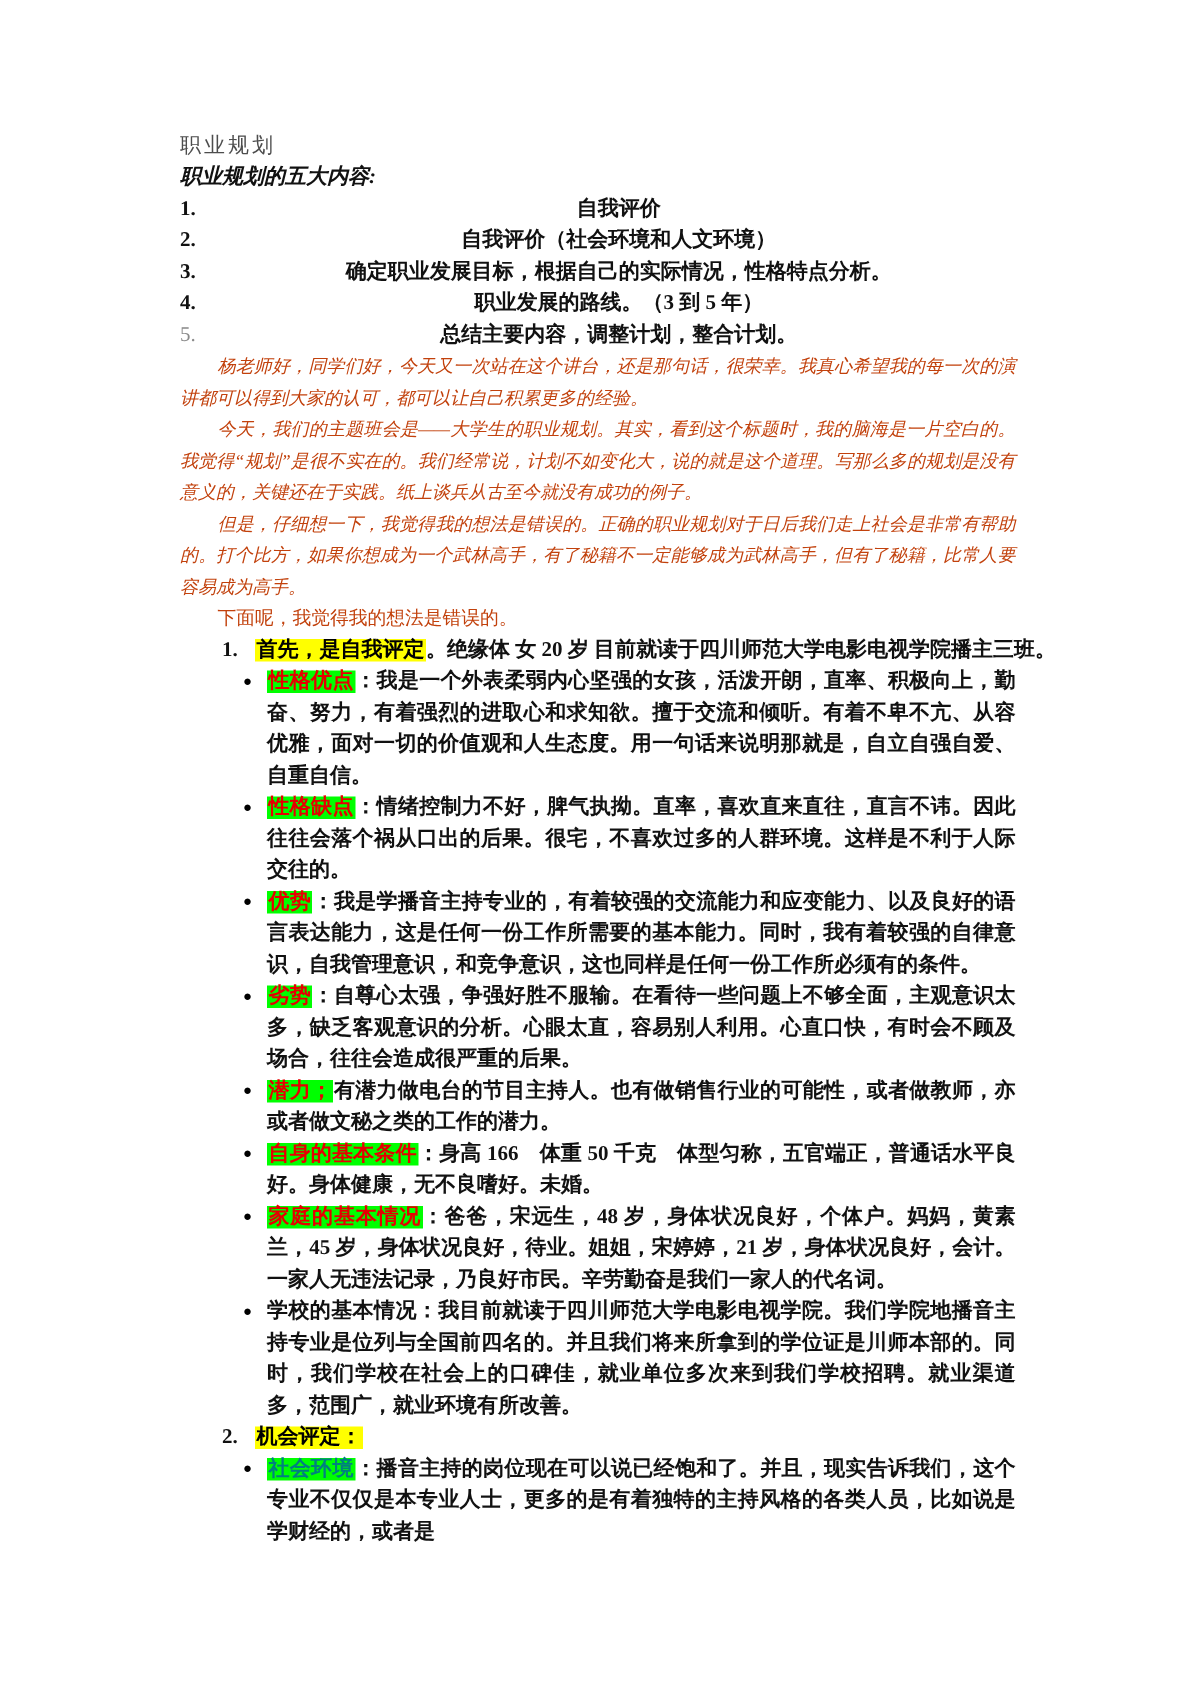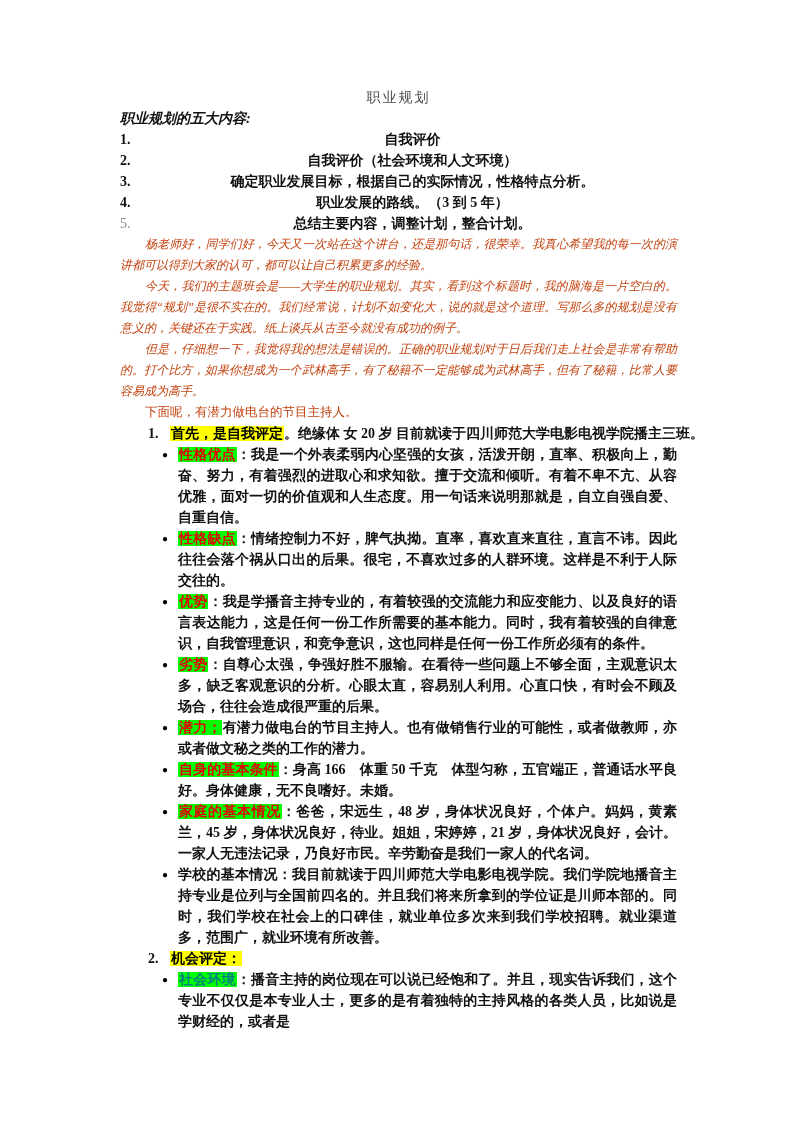--- a/index.html
+++ b/index.html
@@ -8,21 +8,21 @@
     background: #ffffff;
     font-family: "Liberation Serif", serif;
     overflow: hidden;
   }
   .page {
     width: 793px; height: 1122px;
     padding: 87px 116px 0 120px;
     background: #ffffff;
   }
   .doc-title {
-    text-align: center;
+    text-align: left;
     font-size: 14px;
     line-height: 21px;
     color: #4d4d4d;
     letter-spacing: 2px;
   }
   .heading {
     font-size: 14px;
     line-height: 21px;
     font-weight: bold;
     color: #111;
@@ -83,21 +83,21 @@
     <span class="ttext">职业发展的路线。（3 到 5 年）</span>
   </div>
   <div class="trow">
     <span class="tnum light">5.</span>
     <span class="ttext">总结主要内容，调整计划，整合计划。</span>
   </div>
 
   <p class="para italic">杨老师好，同学们好，今天又一次站在这个讲台，还是那句话，很荣幸。我真心希望我的每一次的演讲都可以得到大家的认可，都可以让自己积累更多的经验。</p>
   <p class="para italic">今天，我们的主题班会是——大学生的职业规划。其实，看到这个标题时，我的脑海是一片空白的。我觉得“规划”是很不实在的。我们经常说，计划不如变化大，说的就是这个道理。写那么多的规划是没有意义的，关键还在于实践。纸上谈兵从古至今就没有成功的例子。</p>
   <p class="para italic">但是，仔细想一下，我觉得我的想法是错误的。正确的职业规划对于日后我们走上社会是非常有帮助的。打个比方，如果你想成为一个武林高手，有了秘籍不一定能够成为武林高手，但有了秘籍，比常人要容易成为高手。</p>
-  <p class="para plain">下面呢，有潜力做电台的节目主持人。</p>
+  <p class="para plain">下面呢，我觉得我的想法是错误的。</p>
 
   <div class="subrow">
     <span class="snum">1.</span>
     <p class="stext"><span class="hl-yellow">首先，是自我评定</span><span>。绝缘体 女 20 岁 目前就读于四川师范大学电影电视学院播主三班。</span></p>
   </div>
 
   <div class="brow">
     <span class="bmark">●</span>
     <p class="btext"><span class="hl-green label-red">性格优点</span><span>：</span><span>我是一个外表柔弱内心坚强的女孩，活泼开朗，直率、积极向上，勤奋、努力，有着强烈的进取心和求知欲。擅于交流和倾听。有着不卑不亢、从容优雅，面对一切的价值观和人生态度。用一句话来说明那就是，自立自强自爱、自重自信。</span></p>
   </div>

